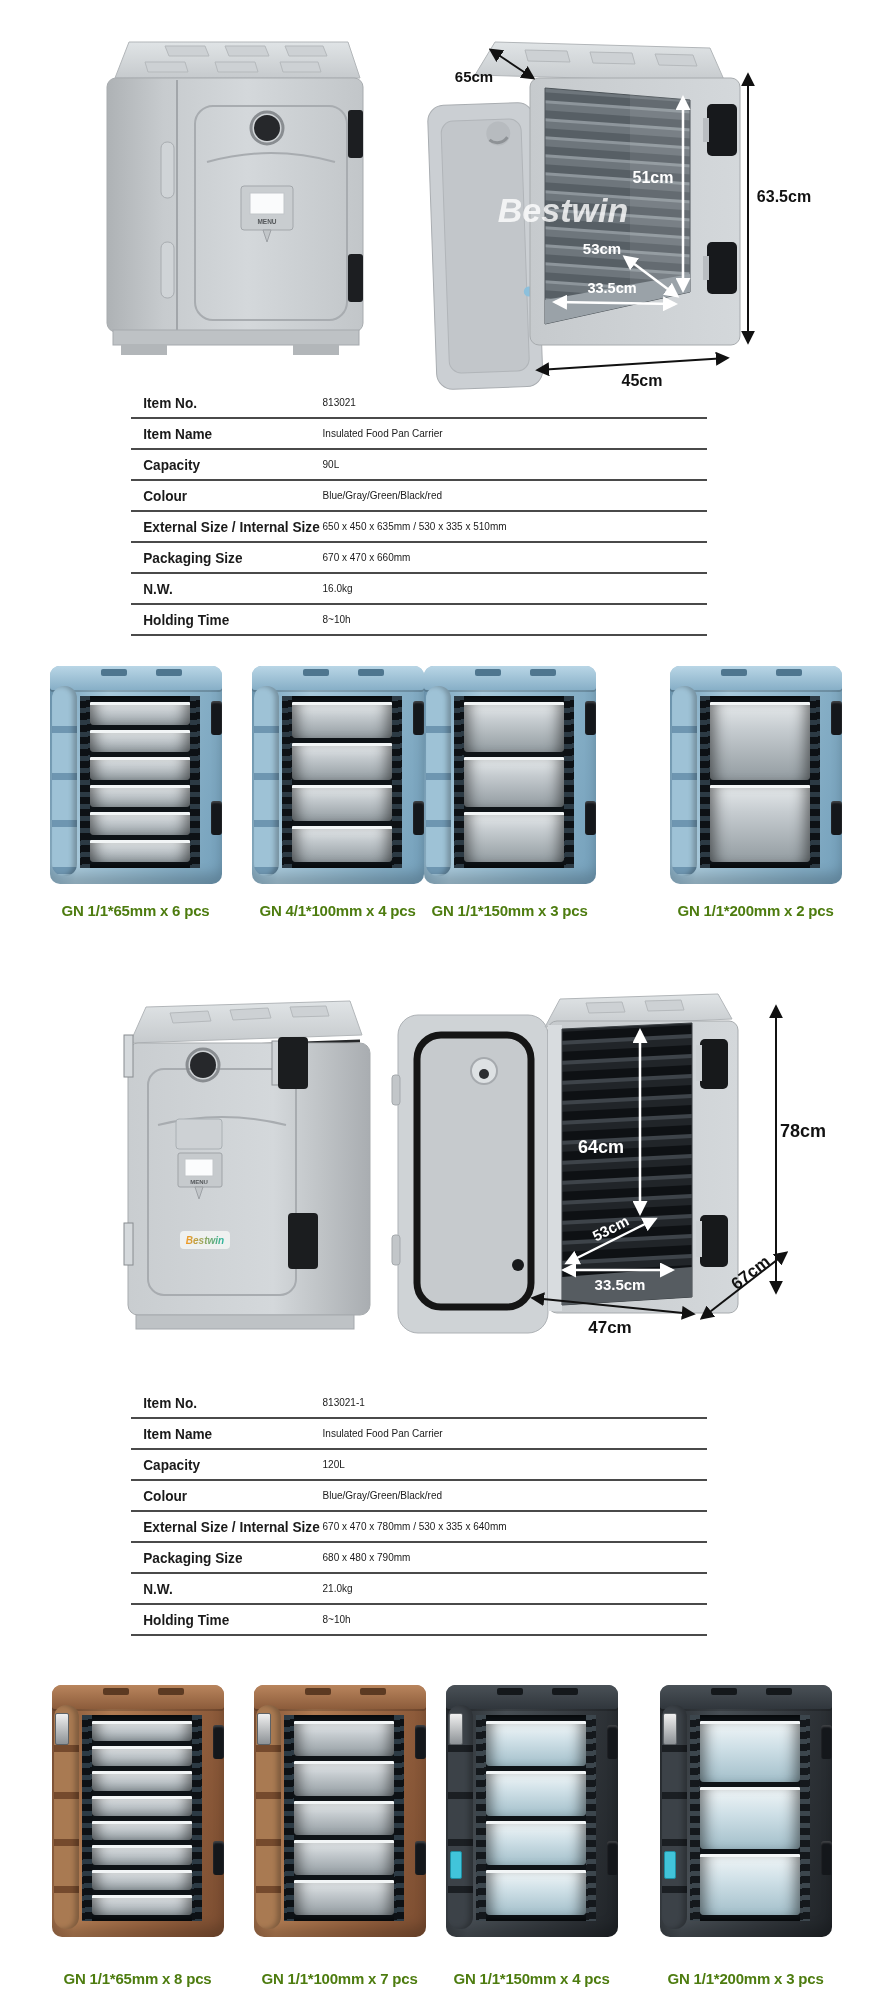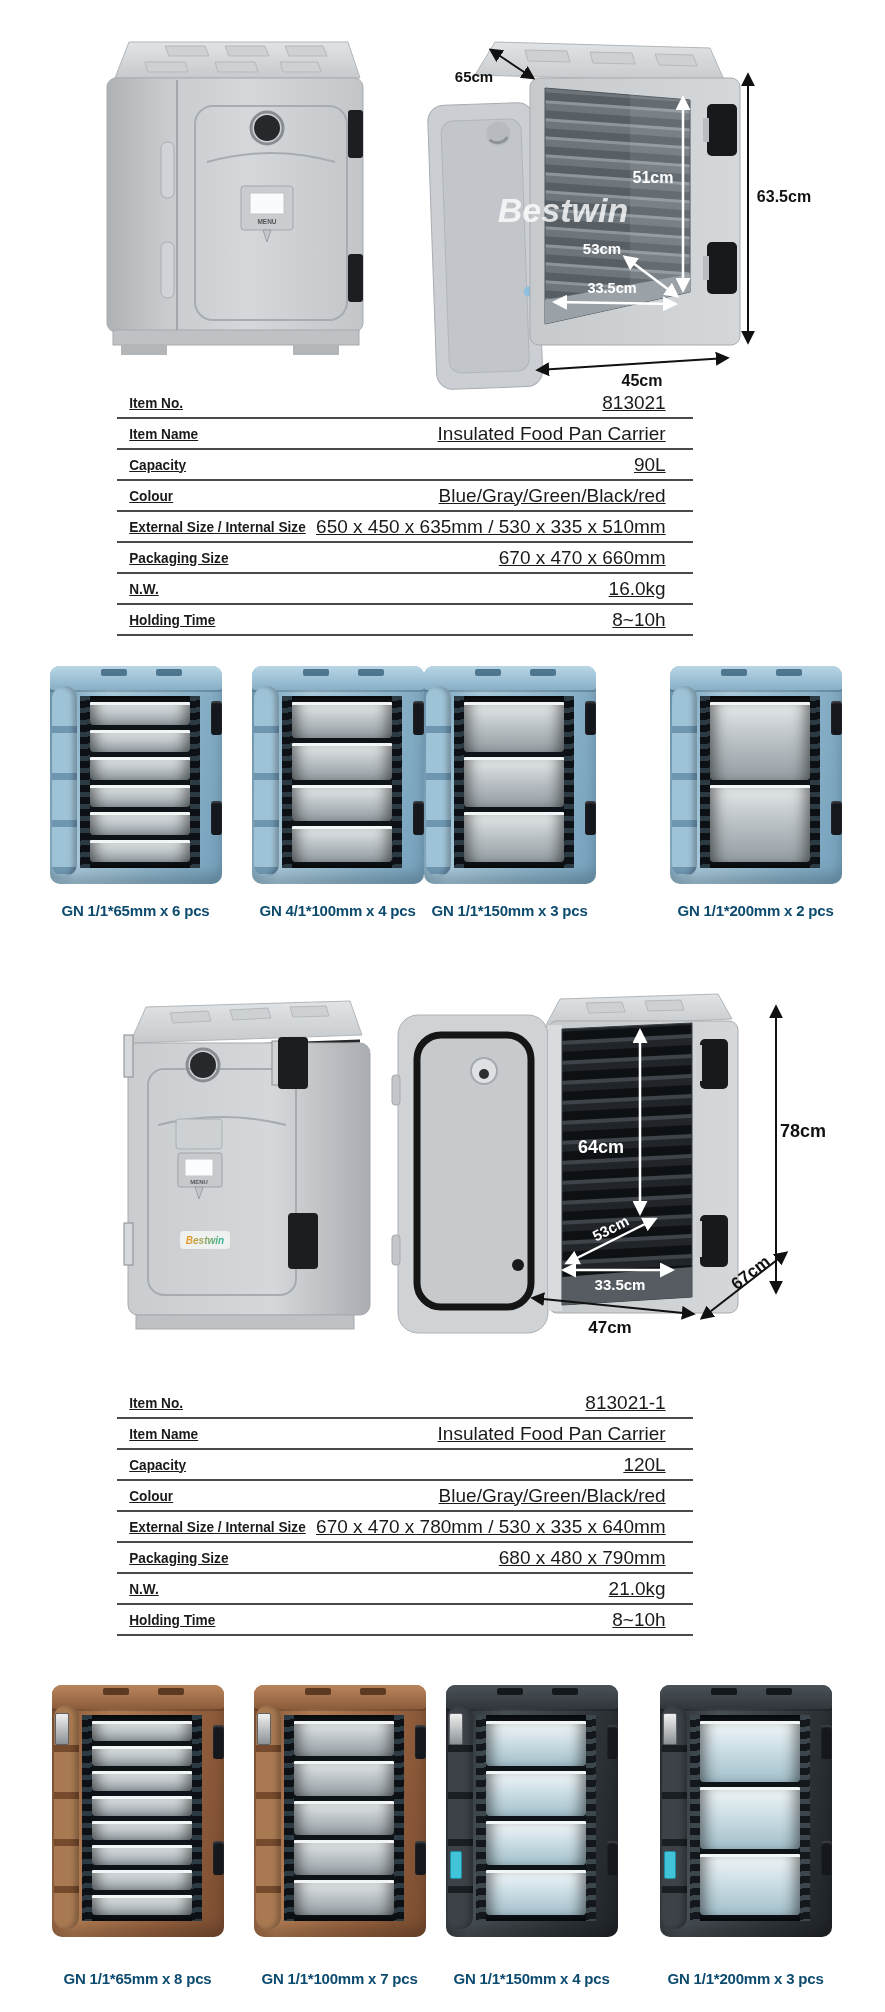--- a/index.html
+++ b/index.html
@@ -5,36 +5,36 @@
   html,body{margin:0;padding:0;background:#fff;}
   .canvas{position:relative;width:885px;height:2012px;background:#ffffff;overflow:hidden;
           font-family:"Liberation Sans",sans-serif;color:#1a1a1a;}
   svg text{font-family:"Liberation Sans",sans-serif;font-weight:bold;}
 
   
   .photo1{position:absolute;left:55px;top:30px;}
   .photo2{position:absolute;left:100px;top:985px;}
 
   
-  .spec-table{position:absolute;left:117px;width:576px;text-decoration:underline;}
+  .spec-table{position:absolute;left:131px;width:576px;}
   .t1{top:388px;}
   .t2{top:1388px;}
   .spec-row{display:flex;align-items:center;height:31px;border-bottom:2px solid #4a4a4a;box-sizing:border-box;}
   .spec-label{width:31%;padding-left:13px;font-weight:bold;font-size:14.5px;white-space:nowrap;
               transform:scaleX(.94);transform-origin:left center;}
-  .spec-value{width:62%;text-align:right;font-size:19px;}
+  .spec-value{width:62%;text-align:left;font-size:10px;}
 
   
   .config-row{position:absolute;left:0;width:885px;}
   .row1{top:666px;}
   .row2{top:1685px;}
   .cell{position:absolute;width:195px;}
   .row1 .c0{left:38px}.row1 .c1{left:240px}.row1 .c2{left:412px}.row1 .c3{left:658px}
   .row2 .c0{left:40px}.row2 .c1{left:242px}.row2 .c2{left:434px}.row2 .c3{left:648px}
-  .caption{margin-top:18px;text-align:center;font-size:15px;font-weight:bold;letter-spacing:-.2px;color:#0c4a6e;}
+  .caption{margin-top:18px;text-align:center;font-size:15px;font-weight:bold;letter-spacing:-.2px;color:#4d7c0f;}
   .row2 .caption{margin-top:33px;}
 
   
   .carrier{position:relative;width:172px;height:218px;margin:0 auto;border-radius:10px;
            background:linear-gradient(100deg,#6f9cb8 0%,#a7c8da 30%,#8db4ca 65%,#74a0bb 100%);
            box-shadow:inset 0 -10px 12px rgba(0,0,0,.18);}
   .row2 .carrier{height:252px;}
   .lid{position:absolute;top:0;left:0;right:0;height:24px;border-radius:9px 9px 3px 3px;
        background:linear-gradient(180deg,#b9d6e6,#87afc7);box-shadow:0 2px 0 rgba(0,0,0,.18);}
   .lid .n{position:absolute;top:3px;width:26px;height:7px;border-radius:2px;background:#4f768f;}

